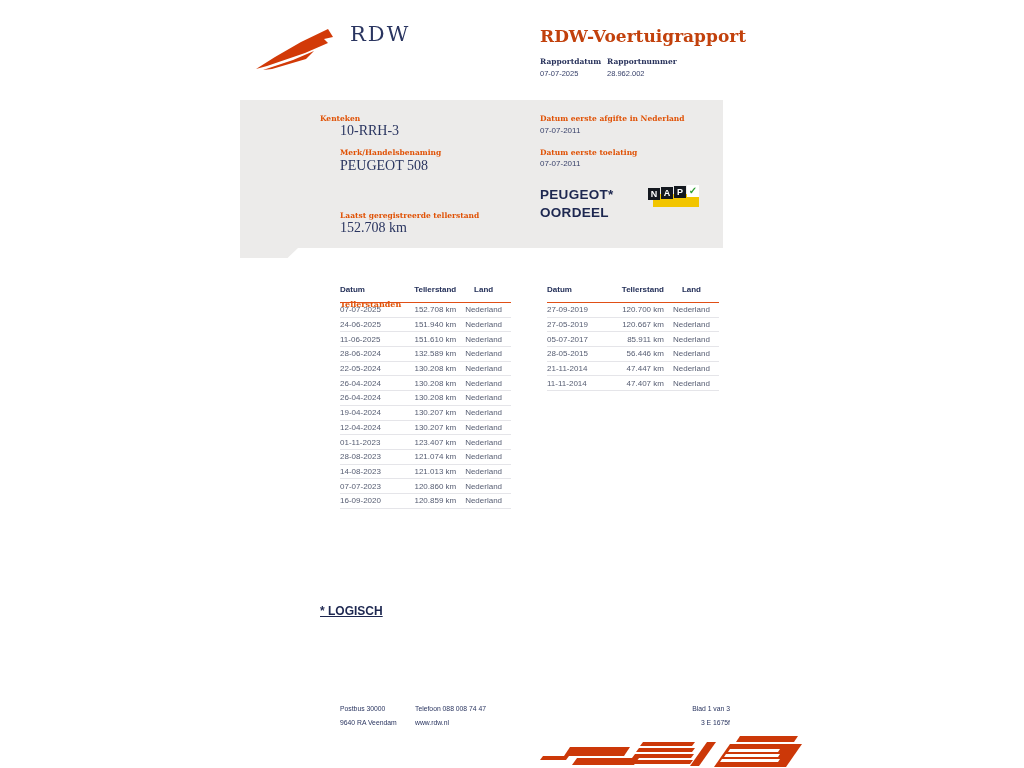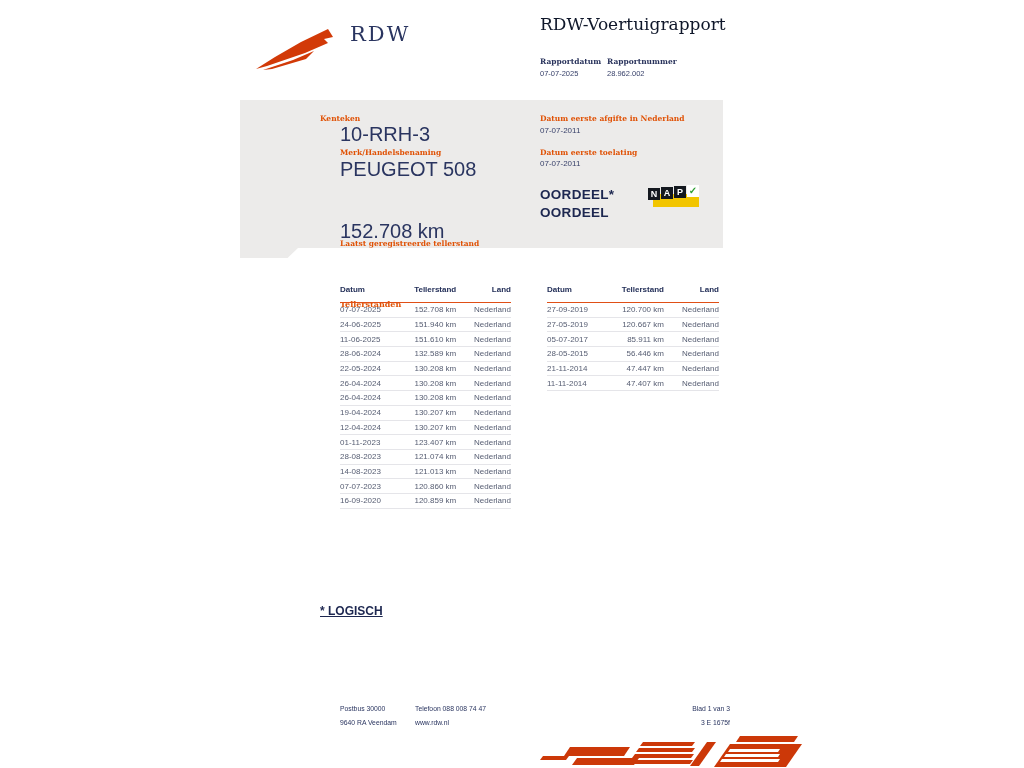--- a/index.html
+++ b/index.html
@@ -9,42 +9,42 @@
     font-family:"Liberation Sans", sans-serif; overflow:hidden;
   }
 
   
   #logo-bird { position:absolute; left:253px; top:26px; width:80px; height:46px; }
   #logo-text {
     position:absolute; left:338px; top:22px; font-size:21px; letter-spacing:2px;
     color:#2a3560; font-family:"DejaVu Serif", serif;margin-left:12px;
   }
   #report-title {
-    position:absolute; left:540px; top:14px; font-size:17px; font-weight:normal;
-    color:#0f172a; font-family:"DejaVu Serif", serif;
+    position:absolute; left:540px; top:26px; font-size:17px; font-weight:bold;
+    color:#c2410c; font-family:"DejaVu Serif", serif;
   }
   .meta-label { position:absolute; top:57px; font-size:7.5px; font-weight:bold;
     color:#29335c; font-family:"DejaVu Serif", serif; }
   .meta-value { position:absolute; top:69px; font-size:7.5px; color:#39426b; }
   #meta-date-label, #meta-date { left:540px;text-align:center; }
   #meta-num-label, #meta-num { left:607px; }
 
   
   #vehicle-panel { position:absolute; left:240px; top:100px; width:483px; height:148px;
     background:#ecebea; }
   #panel-tab { position:absolute; left:240px; top:248px; width:58px; height:10px;
     background:#ecebea; clip-path:polygon(0 0, 100% 0, 82% 100%, 0 100%); }
   .fld-label { position:absolute; font-size:7.5px; font-weight:bold; color:#e05206;
     font-family:"DejaVu Serif", serif; }
-  .fld-big { position:absolute; font-size:20px; color:#2a3560;
-    font-family:Liberation Sans, sans-serif; }
+  .fld-big { position:absolute; font-size:14px; color:#2a3560;
+    font-family:Liberation Serif, serif; }
   .fld-small { position:absolute; font-size:8px; color:#39426b; }
   #lbl-kenteken { left:320px; top:114px; }   #val-kenteken { left:340px; top:123px; }
   #lbl-merk     { left:340px; top:148px; }   #val-merk     { left:340px; top:158px; }
-  #lbl-teller   { left:340px; top:211px;margin-top:28px; }   #val-teller   { left:340px; top:220px; }
+  #lbl-teller   { left:340px; top:211px; }   #val-teller   { left:340px; top:220px; }
   #lbl-afgifte  { left:540px; top:114px; }   #val-afgifte  { left:540px; top:126px; }
   #lbl-toelating{ left:540px; top:148px; }   #val-toelating{ left:540px; top:159px; }
   #oordeel { position:absolute; left:540px; top:186px; font-size:13.5px; font-weight:bold;
     color:#1d2750; line-height:17.5px; letter-spacing:0.3px; }
 
   
   #nap-logo { position:absolute; left:648px; top:185px; width:52px; height:23px; }
   #nap-yellow { position:absolute; left:5px; top:9px; width:46px; height:13px; background:#f2c500; }
   .nap-box { position:absolute; width:12px; height:12px; background:#14181f; color:#fff;
     font-size:9px; font-weight:bold; text-align:center; line-height:12px; }
@@ -56,21 +56,21 @@
   #tellerstanden-title { position:absolute; left:340px; top:278px; font-size:8px;
     font-weight:bold; color:#e05206; font-family:"DejaVu Serif", serif;margin-top:21px; }
   .ttable { position:absolute; top:290px; font-size:8px; color:#565d72; }
   #table-left  { left:340px; width:171px; }
   #table-right { left:547px; width:172px; }
   .thead { display:flex; height:13px; align-items:flex-end; padding-bottom:8px;
     border-bottom:1.5px solid #e04f16; font-weight:bold; color:#232f58; }
   .trow { display:flex; height:14.7px; align-items:center; border-bottom:1px solid #e5e5e9; }
   .c-datum  { width:34%; text-align:left; }
   .c-teller { width:34%; text-align:right; }
-  .c-land   { width:32%; text-align:right; }
+  .c-land   { width:32%; text-align:center; }
 
   
   #footnote-title { position:absolute; left:320px; top:604px; font-size:12px;
     font-weight:bold; color:#1d2750;text-decoration:underline; }
   #footnote-text { position:absolute; left:340px; top:619px; width:396px;
     font-size:8px; line-height:14px; color:#e56a30; }
 
   
   .foot { position:absolute; font-size:6.8px; color:#2a3560; line-height:14px; }
   #foot-address { left:340px; top:702px; }
@@ -106,21 +106,21 @@
   <div class="fld-big" id="val-merk">PEUGEOT 508</div>
   <div class="fld-label" id="lbl-teller">Laatst geregistreerde tellerstand</div>
   <div class="fld-big" id="val-teller">152.708 km</div>
 
   <div class="fld-label" id="lbl-afgifte">Datum eerste afgifte in Nederland</div>
   <div class="fld-small" id="val-afgifte">07-07-2011</div>
   <div class="fld-label" id="lbl-toelating">Datum eerste toelating</div>
   <div class="fld-small" id="val-toelating">07-07-2011</div>
 
   <div id="oordeel">
-    <div>OORDEEL*</div>
+    <div>PEUGEOT*</div>
     <div>OORDEEL</div>
   </div>
 
   <div id="nap-logo">
     <div id="nap-yellow"></div>
     <div class="nap-box" id="nap-n">N</div>
     <div class="nap-box" id="nap-a">A</div>
     <div class="nap-box" id="nap-p">P</div>
     <div id="nap-check">✓</div>
   </div>

